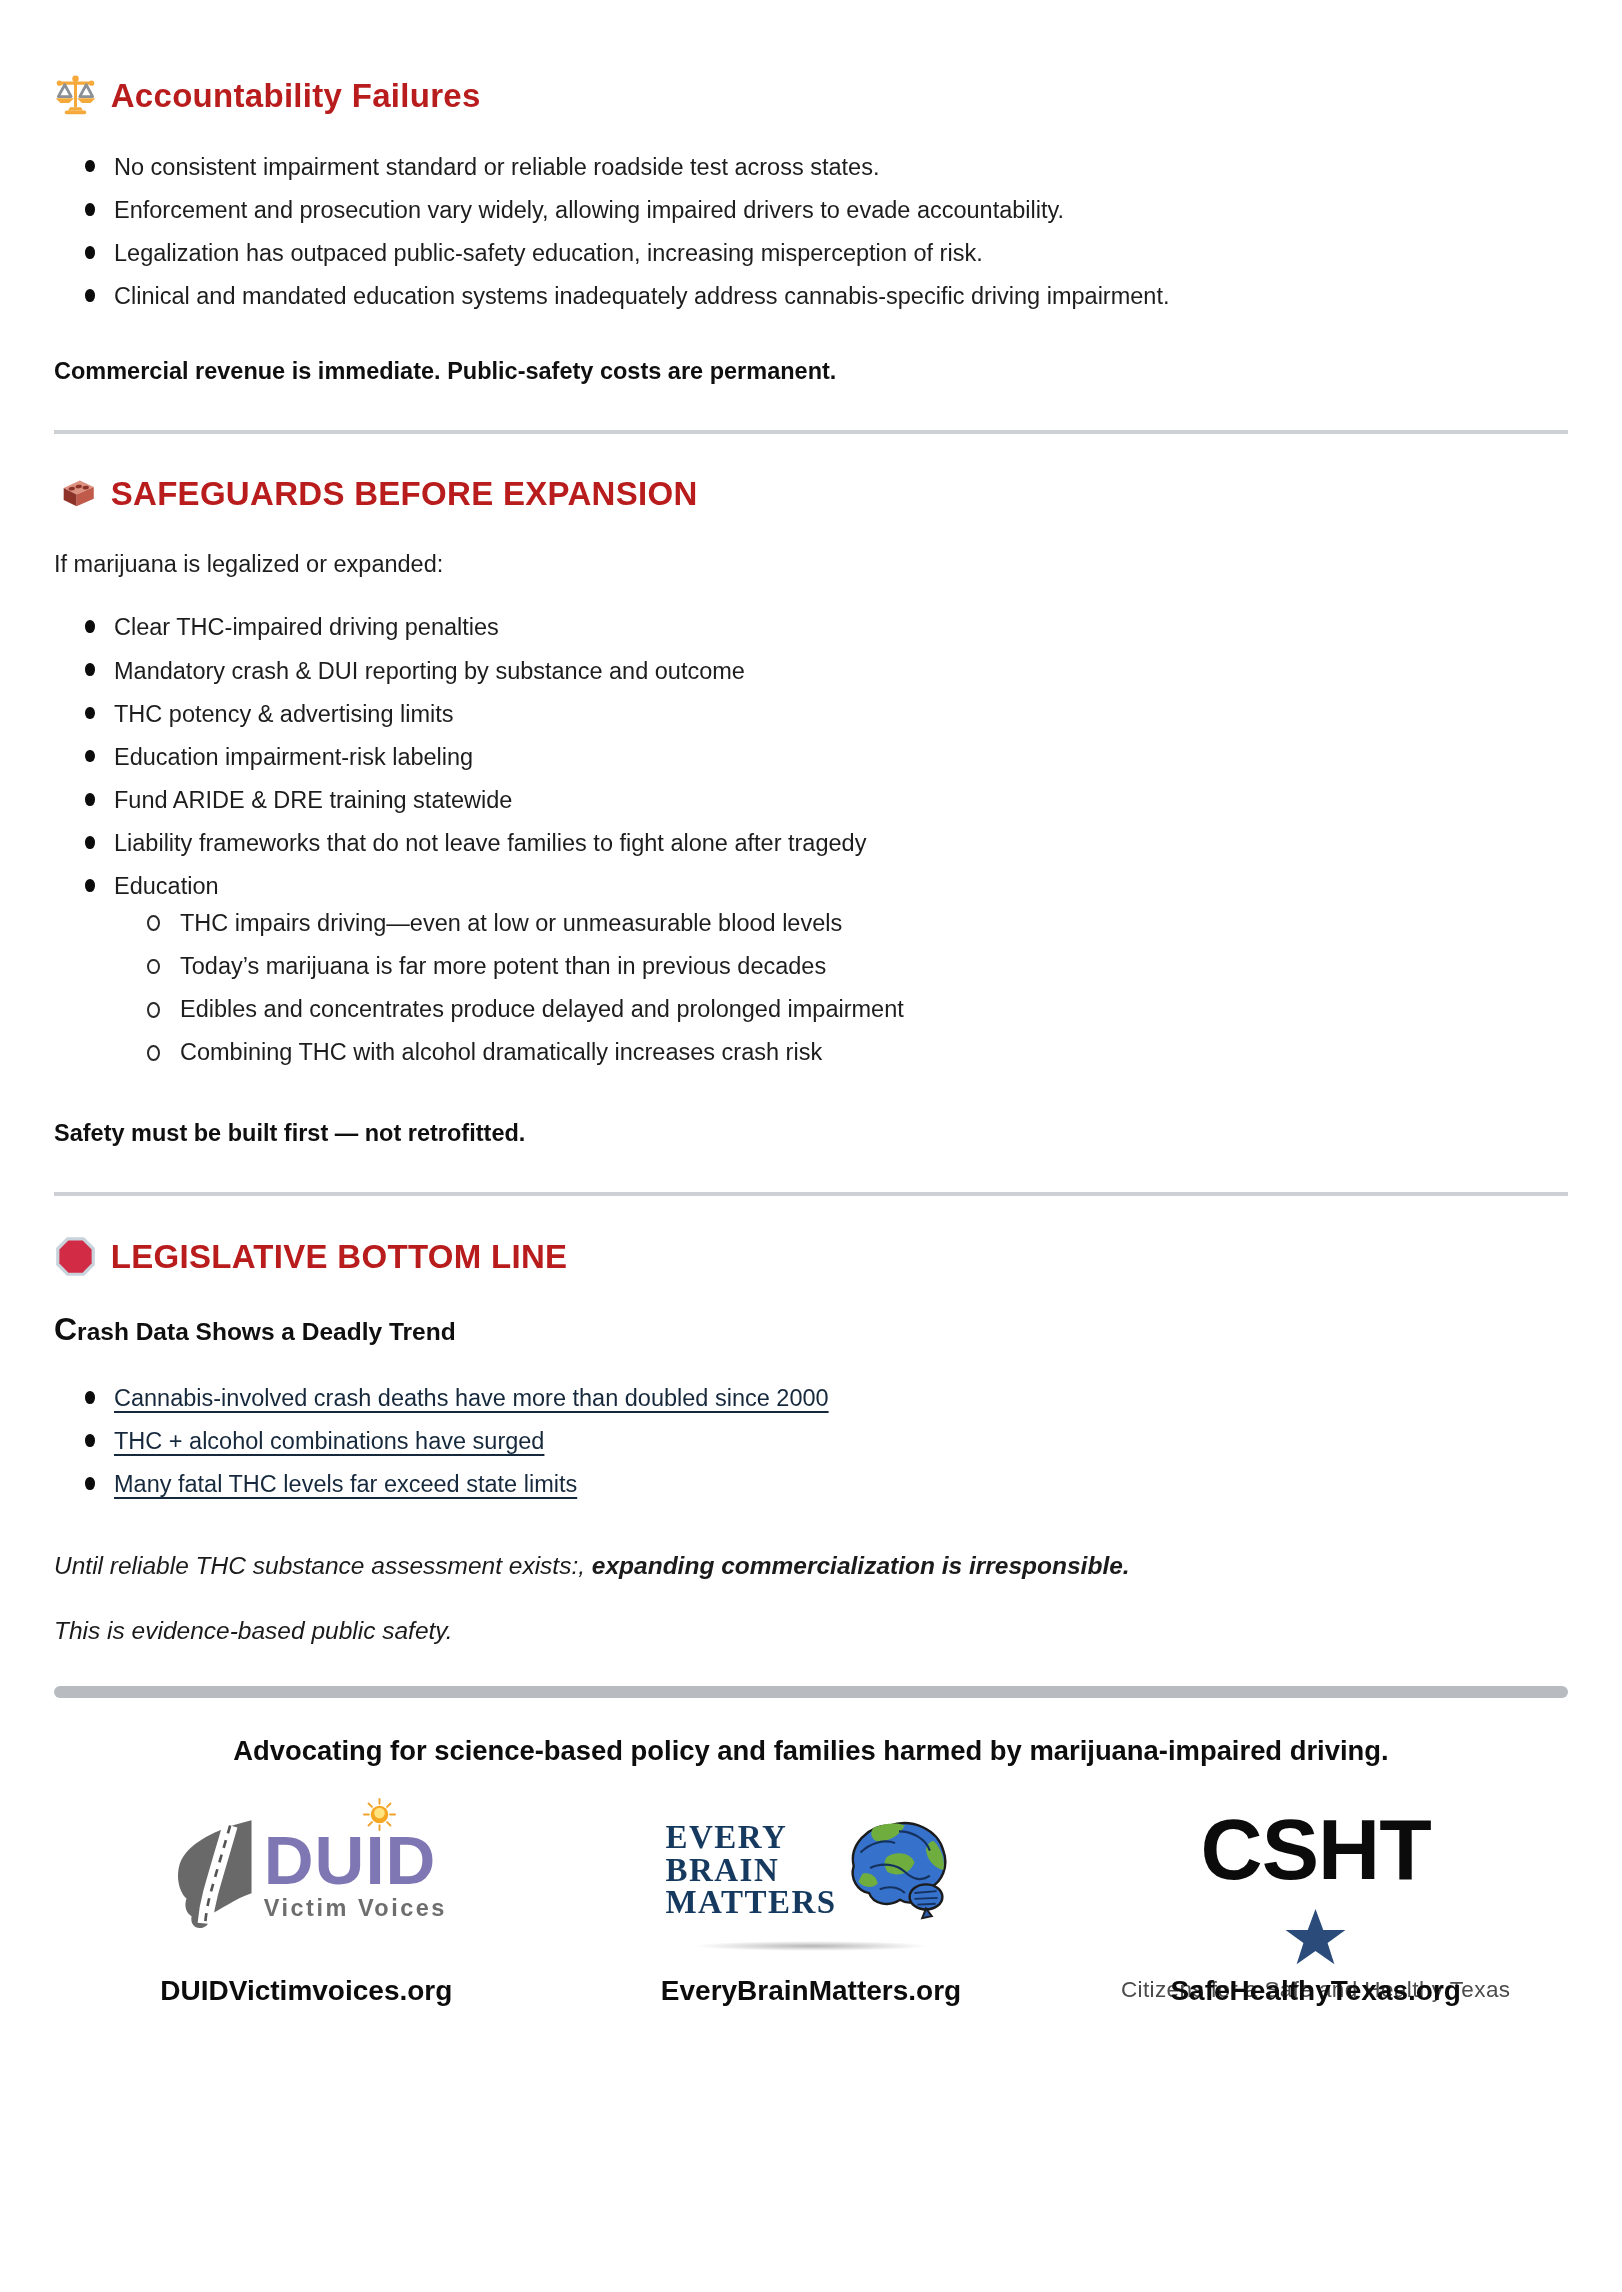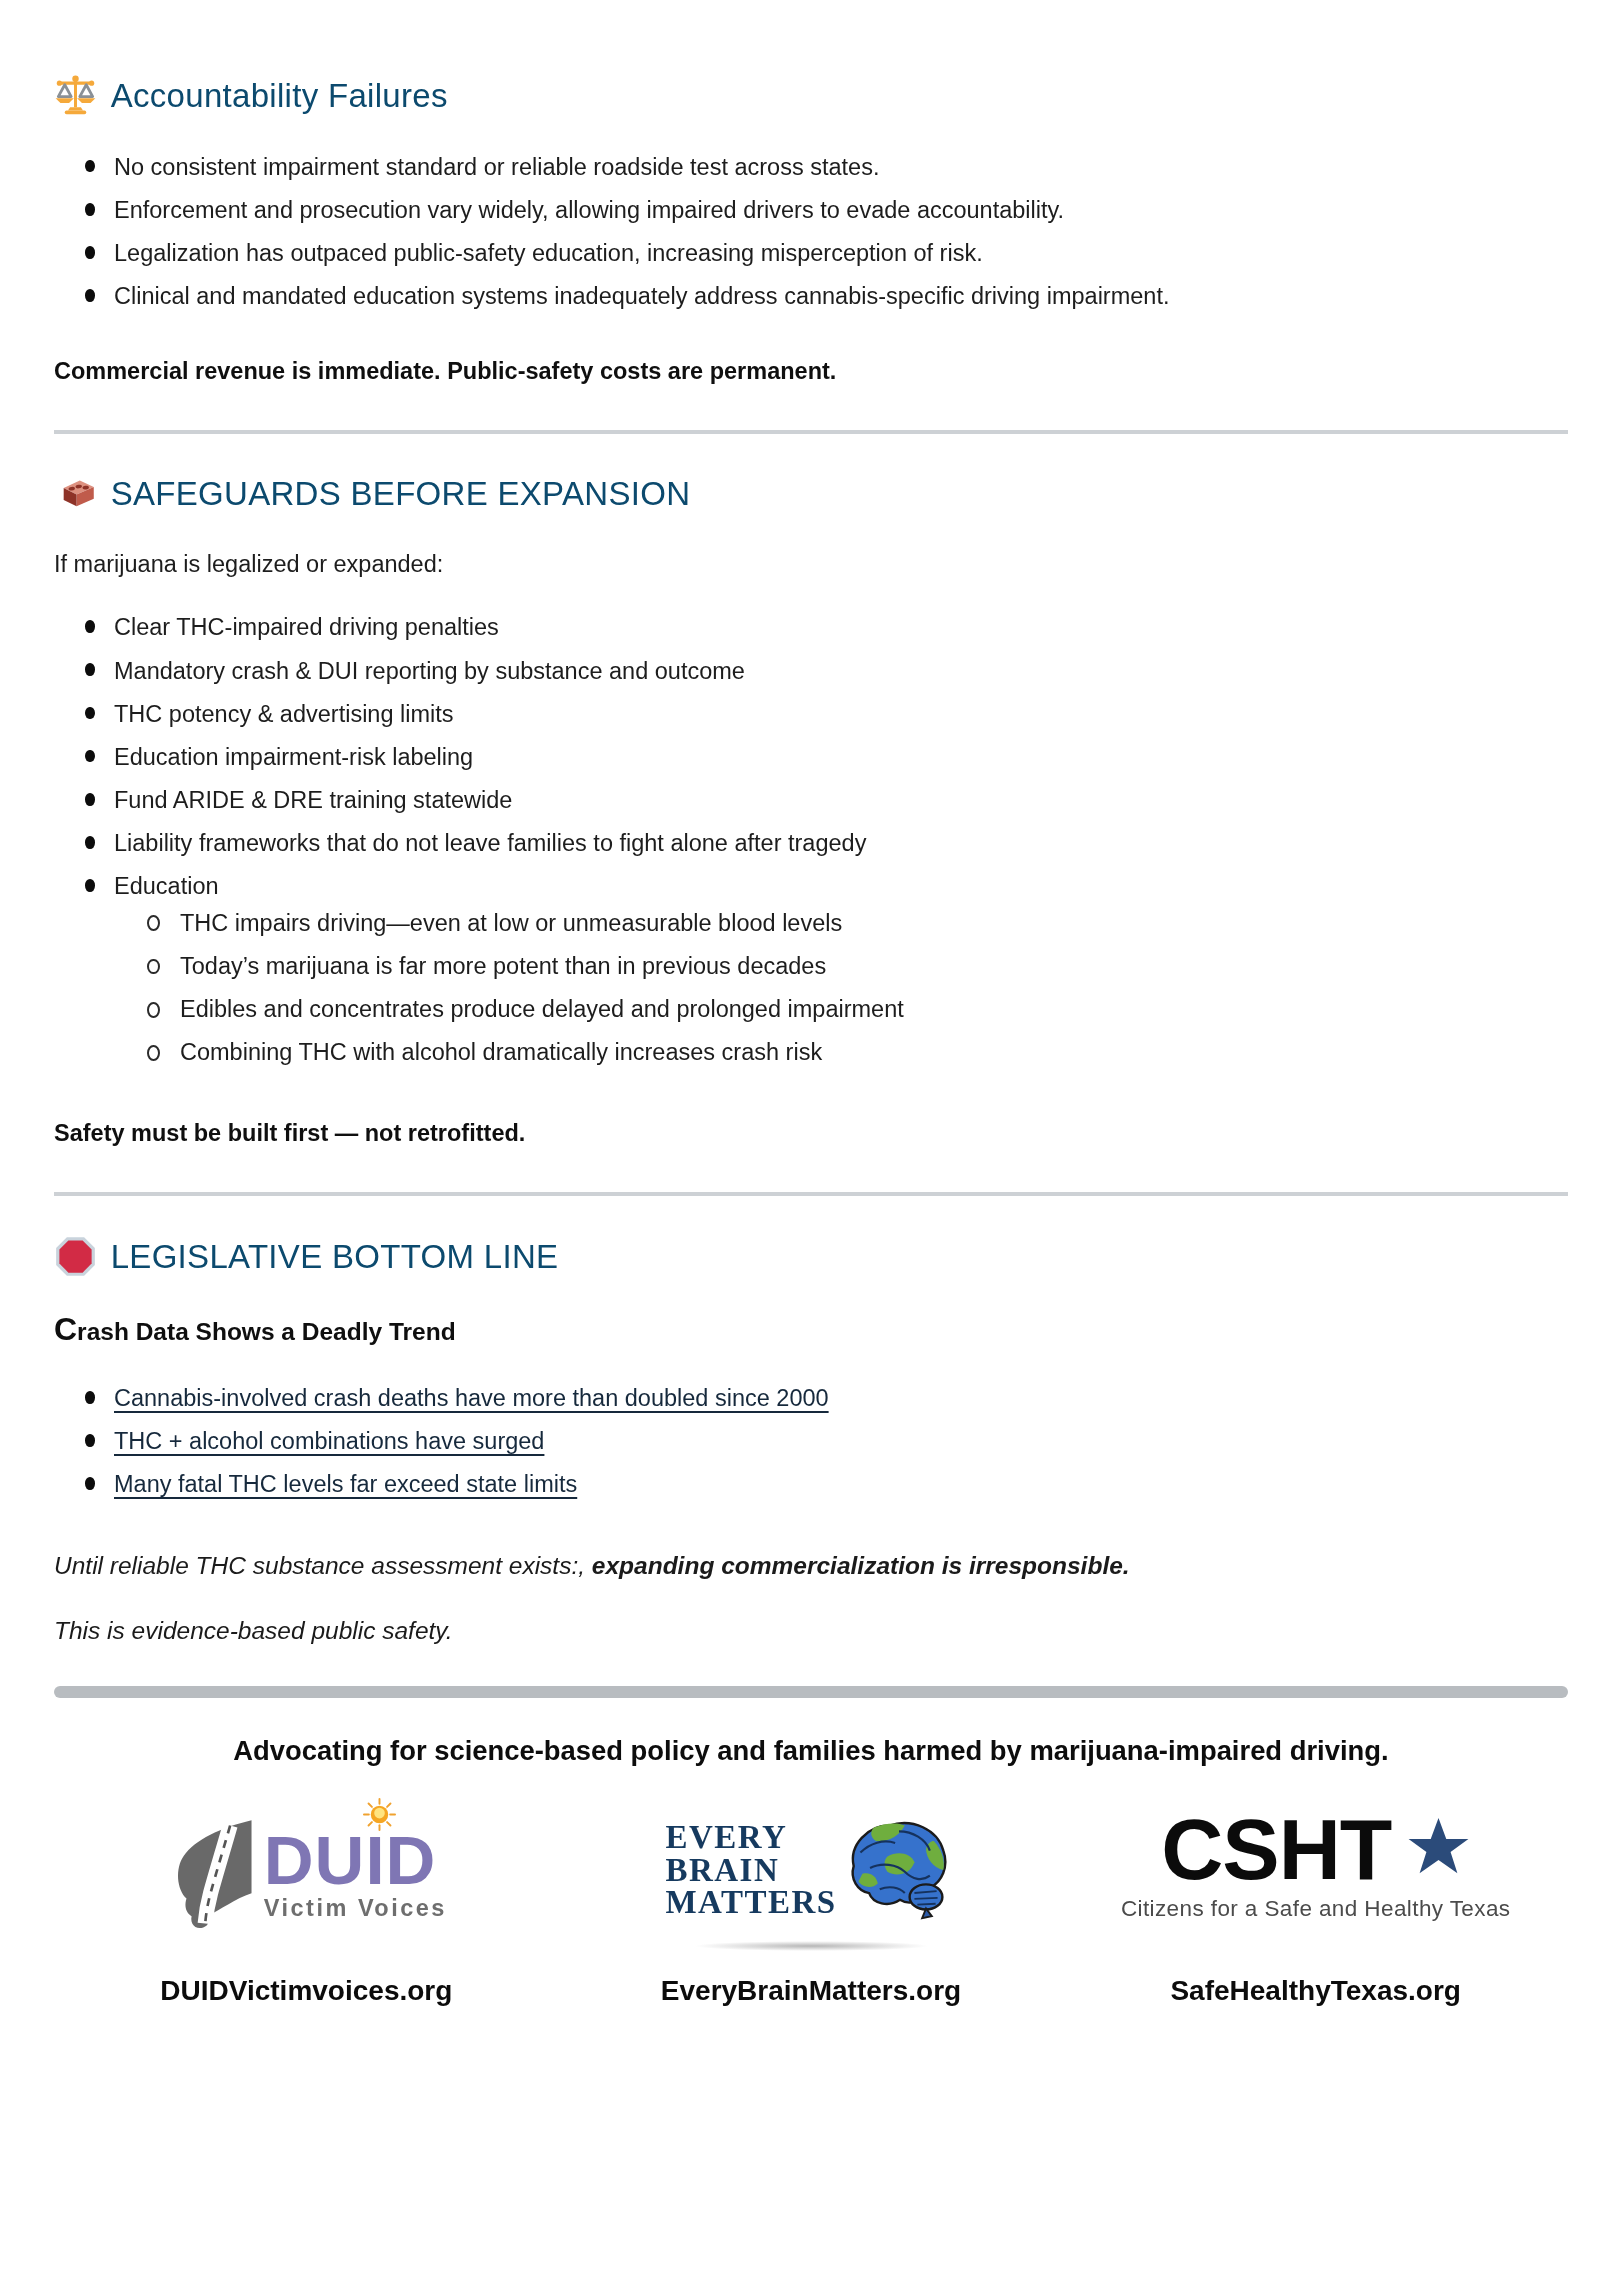--- a/index.html
+++ b/index.html
@@ -8,21 +8,21 @@
     width:1622px; height:2293px;
     font-family:"Liberation Sans", sans-serif;
     color:#1c1c1c;
     overflow:hidden;
   }
   .page { width:1622px; height:2293px; padding:74px 54px 0 54px; background:#fff; }
 
   
   .h2 {
     display:flex; align-items:center; gap:13.7px;
-    font-size:33px; font-weight:400; color:#0c4a6e; letter-spacing:0.3px;
+    font-size:33px; font-weight:700; color:#b91c1c; letter-spacing:0.3px;
     line-height:1.15;
   }
   .h2 .icon { display:inline-flex; width:43px; height:43px; flex:0 0 auto; }
   .h2 .icon svg { width:43px; height:43px; }
 
   
   .blist { list-style:none; margin:29px 0 0 0; padding:0 0 0 29px; }
   .blist > li { position:relative; padding:6.9px 0 6.9px 31px; font-size:23.5px; line-height:1.25; color:#1d1d1d; }
   .blist > li::before {
     content:""; position:absolute; left:2px; top:13.7px;
@@ -70,21 +70,21 @@
   .duid-sub { margin-top:2px; font-size:23.5px; font-weight:700; color:#6e6e6e; letter-spacing:2.5px; }
 
   
   .ebm-logo { display:flex; align-items:center; gap:3.9px; height:127px; }
   .ebm-text { font-family:"Liberation Serif", serif; font-weight:700; color:#163a5f; font-size:33px; line-height:.98; letter-spacing:1.5px; }
   .ebm-shadow { width:235px; height:9.8px; margin-top:7.8px;
     background:radial-gradient(ellipse at center, rgba(110,110,110,.5) 0%, rgba(255,255,255,0) 70%); }
 
   
   .csht-logo { display:flex; flex-direction:column; align-items:center; height:127px; }
-  .csht-row { display:flex; align-items:center; gap:15.7px; }
+  .csht-row { display:flex; align-items:center; gap:15.7px;flex-direction:column; }
   .csht-word { font-size:86px; font-weight:800; color:#0b0b0b; line-height:1; letter-spacing:-1px; }
   .csht-sub { margin-top:3.9px; font-size:22.5px; font-weight:300; color:#4b4b4b; letter-spacing:0.4px; }
 
   .urls { display:flex; margin-top:21.6px; }
   .url-cell { flex:1; text-align:center; }
   .url-cell a { font-size:28px; font-weight:800; color:#0c0c0c; text-decoration:none;margin-top:44px; }
 </style>
 </head>
 <body>
 

